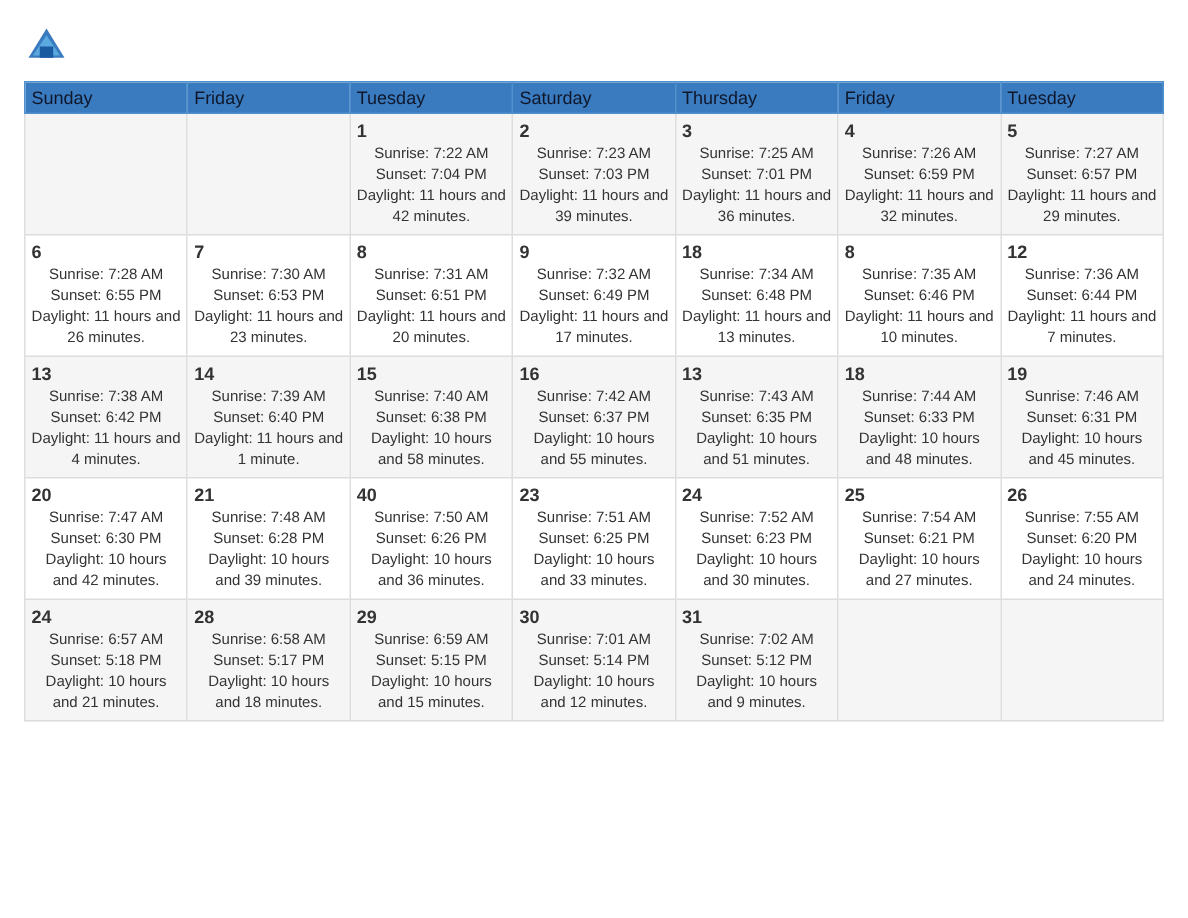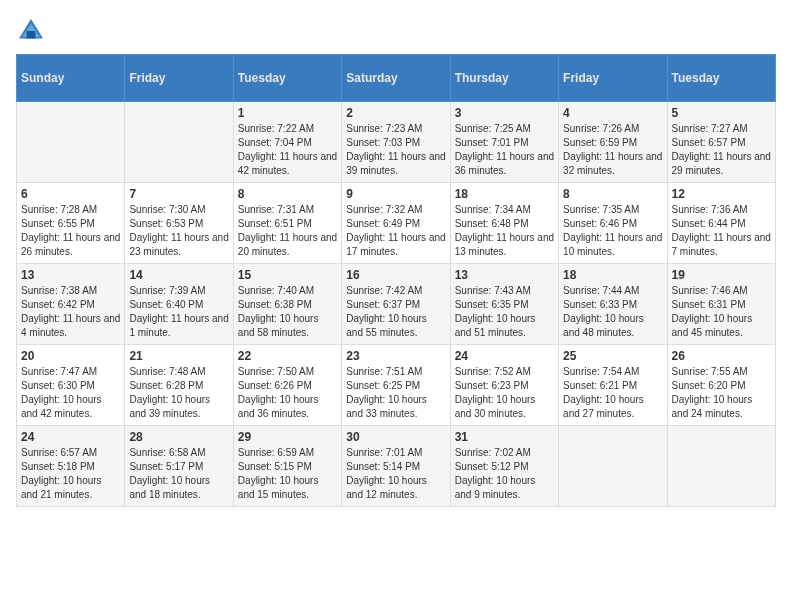--- a/index.html
+++ b/index.html
@@ -54,24 +54,24 @@
     }
     table {
       width: 100%;
       border-collapse: collapse;
       table-layout: fixed;
     }
     thead tr {
       background-color: #3a7abf;
     }
     thead th {
-      color: #e5e5e5;
+      color: #0f172a;
       font-size: 12px;
-      font-weight: bold;
-      padding: 16px 4px;
+      font-weight: normal;
+      padding: 3px 4px;
       text-align: left;
       border: 1px solid #5090cc;
     }
     tbody tr {
       vertical-align: top;
     }
     tbody tr:nth-child(odd) {
       background-color: #f5f5f5;
     }
     tbody tr:nth-child(even) {
@@ -86,20 +86,21 @@
     }
     .day-num {
       font-size: 12px;
       font-weight: bold;
       display: block;
       margin-bottom: 2px;
     }
     .cell-content {
       font-size: 10px;
       line-height: 1.4;
+      text-align: center;
     }
   </style>
 </head>
 <body>
 
 <div class="header">
   <div class="logo">
     <svg class="logo-icon" viewBox="0 0 40 40">
       <polygon points="20,4 36,30 4,30" fill="#3a7abf"></polygon>
       <polygon points="20,10 32,28 8,28" fill="#5aaae0"></polygon>
@@ -216,21 +217,21 @@
       <tr>
         <td>
           <span class="day-num">20</span>
           <div class="cell-content">Sunrise: 7:47 AM<br>Sunset: 6:30 PM<br>Daylight: 10 hours and 42 minutes.</div>
         </td>
         <td>
           <span class="day-num">21</span>
           <div class="cell-content">Sunrise: 7:48 AM<br>Sunset: 6:28 PM<br>Daylight: 10 hours and 39 minutes.</div>
         </td>
         <td>
-          <span class="day-num">22</span>
+          <span class="day-num">40</span>
           <div class="cell-content">Sunrise: 7:50 AM<br>Sunset: 6:26 PM<br>Daylight: 10 hours and 36 minutes.</div>
         </td>
         <td>
           <span class="day-num">23</span>
           <div class="cell-content">Sunrise: 7:51 AM<br>Sunset: 6:25 PM<br>Daylight: 10 hours and 33 minutes.</div>
         </td>
         <td>
           <span class="day-num">24</span>
           <div class="cell-content">Sunrise: 7:52 AM<br>Sunset: 6:23 PM<br>Daylight: 10 hours and 30 minutes.</div>
         </td>

